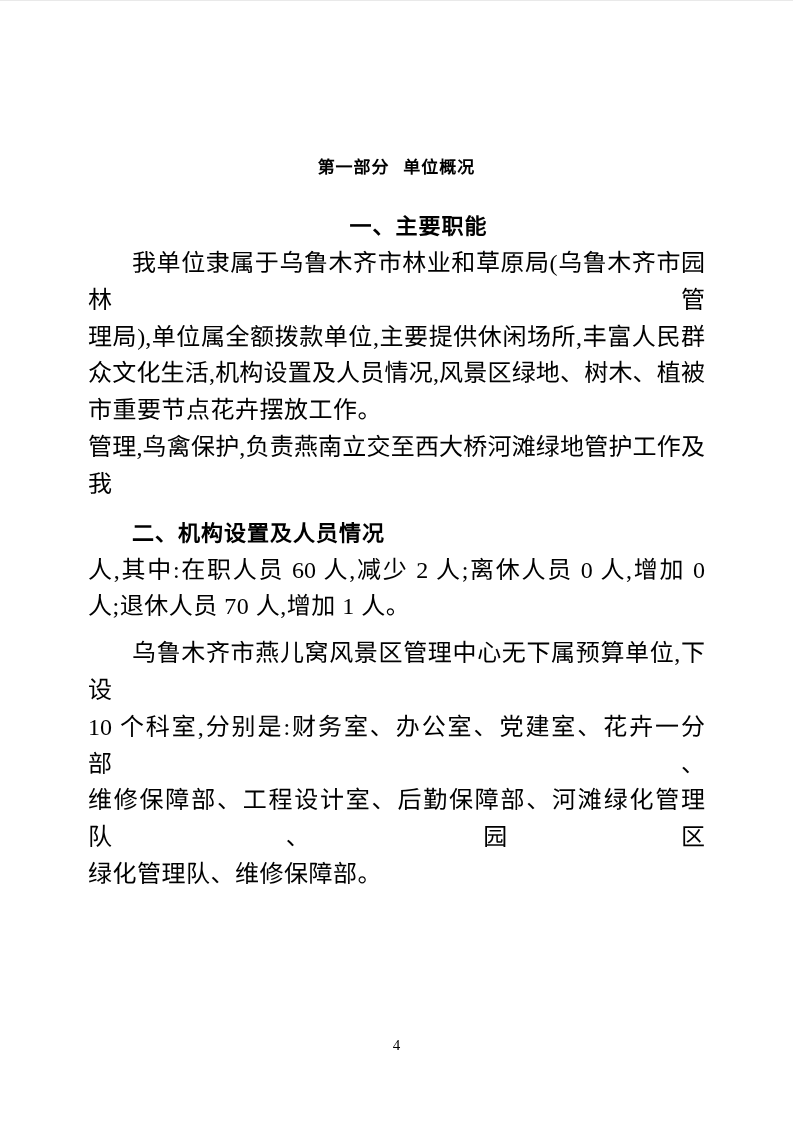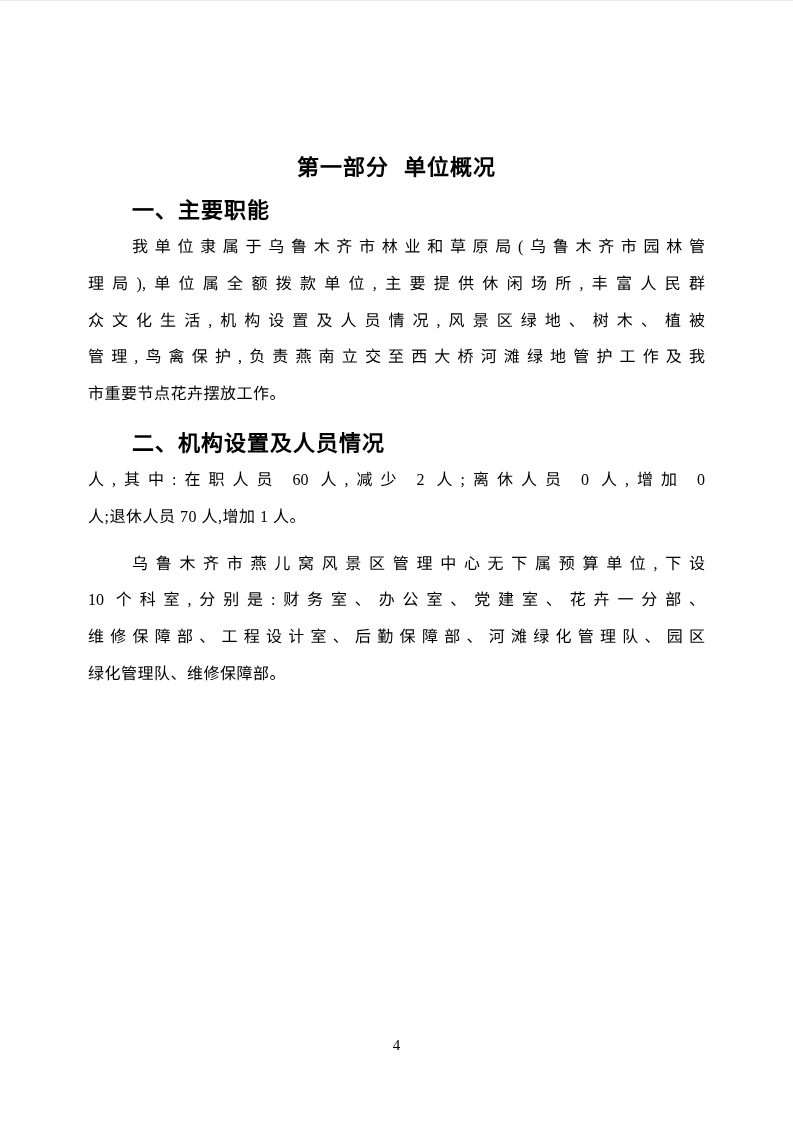--- a/index.html
+++ b/index.html
@@ -21,41 +21,41 @@
   .content {
     position: absolute;
     left: 88px;
     top: 148px;
     width: 617px;
   }
   .doc-title {
     margin: 0;
     font-family: "Liberation Sans", "DejaVu Sans", sans-serif;
     font-weight: bold;
-    font-size: 22px;
+    font-size: 17px;
     line-height: 37px;
     text-align: center;
     letter-spacing: 1px;
     word-spacing: 8px;
   }
   .heading {
     margin: 0;
     font-family: "Liberation Sans", "DejaVu Sans", sans-serif;
     font-weight: bold;
     font-size: 22px;
     line-height: 37px;
     text-indent: 44px;
     letter-spacing: 1px;
   }
-  .heading.h-first { margin-top: 6px; }
+  .heading.h-first { margin-top: 22px; text-align: center; }
   .heading.h-second { margin-top: 12px; font-family: Liberation Serif, serif; }
   .para { margin: 0; }
   .para.p-gap { margin-top: 10px; }
   .para .line {
-    font-size: 16px;
+    font-size: 24px;
     line-height: 36.8px;
     white-space: nowrap;
   }
   .para .line.justify {
     white-space: normal;
     text-align: justify;
     text-align-last: justify;
   }
   .para .line.indent { text-indent: 44px; }
   .para .line.last {
@@ -81,22 +81,22 @@
   <div class="content">
 
     <h1 class="doc-title">第一部分 单位概况</h1>
 
     <h2 class="heading h-first">一、主要职能</h2>
 
     <div class="para">
       <div class="line justify indent">我单位隶属于乌鲁木齐市林业和草原局(乌鲁木齐市园林管</div>
       <div class="line justify">理局),单位属全额拨款单位,主要提供休闲场所,丰富人民群</div>
       <div class="line justify">众文化生活,机构设置及人员情况,风景区绿地、树木、植被</div>
+      <div class="line last">市重要节点花卉摆放工作。</div>
       <div class="line justify">管理,鸟禽保护,负责燕南立交至西大桥河滩绿地管护工作及我</div>
-      <div class="line last">市重要节点花卉摆放工作。</div>
     </div>
 
     <h2 class="heading h-second">二、机构设置及人员情况</h2>
 
     <div class="para">
       <div class="line justify">人,其中:在职人员 60 人,减少 2 人;离休人员 0 人,增加 0</div>
       <div class="line last">人;退休人员 70 人,增加 1 人。</div>
     </div>
 
     <div class="para p-gap">

